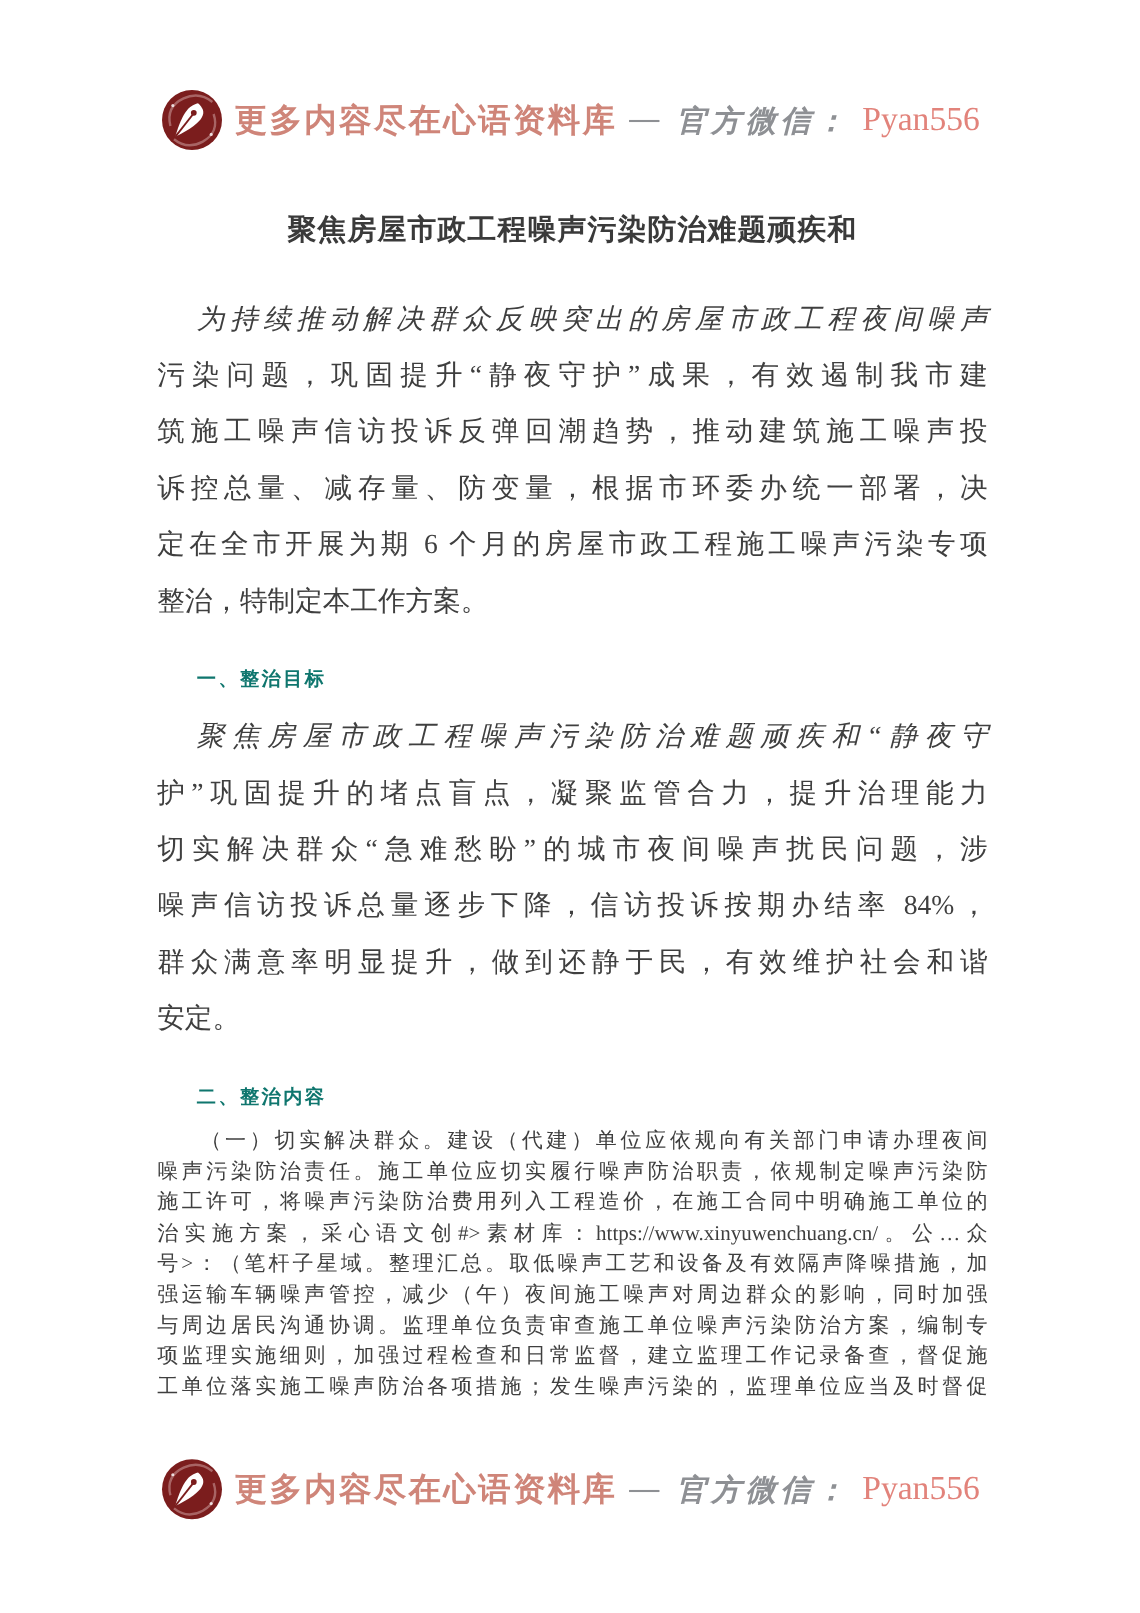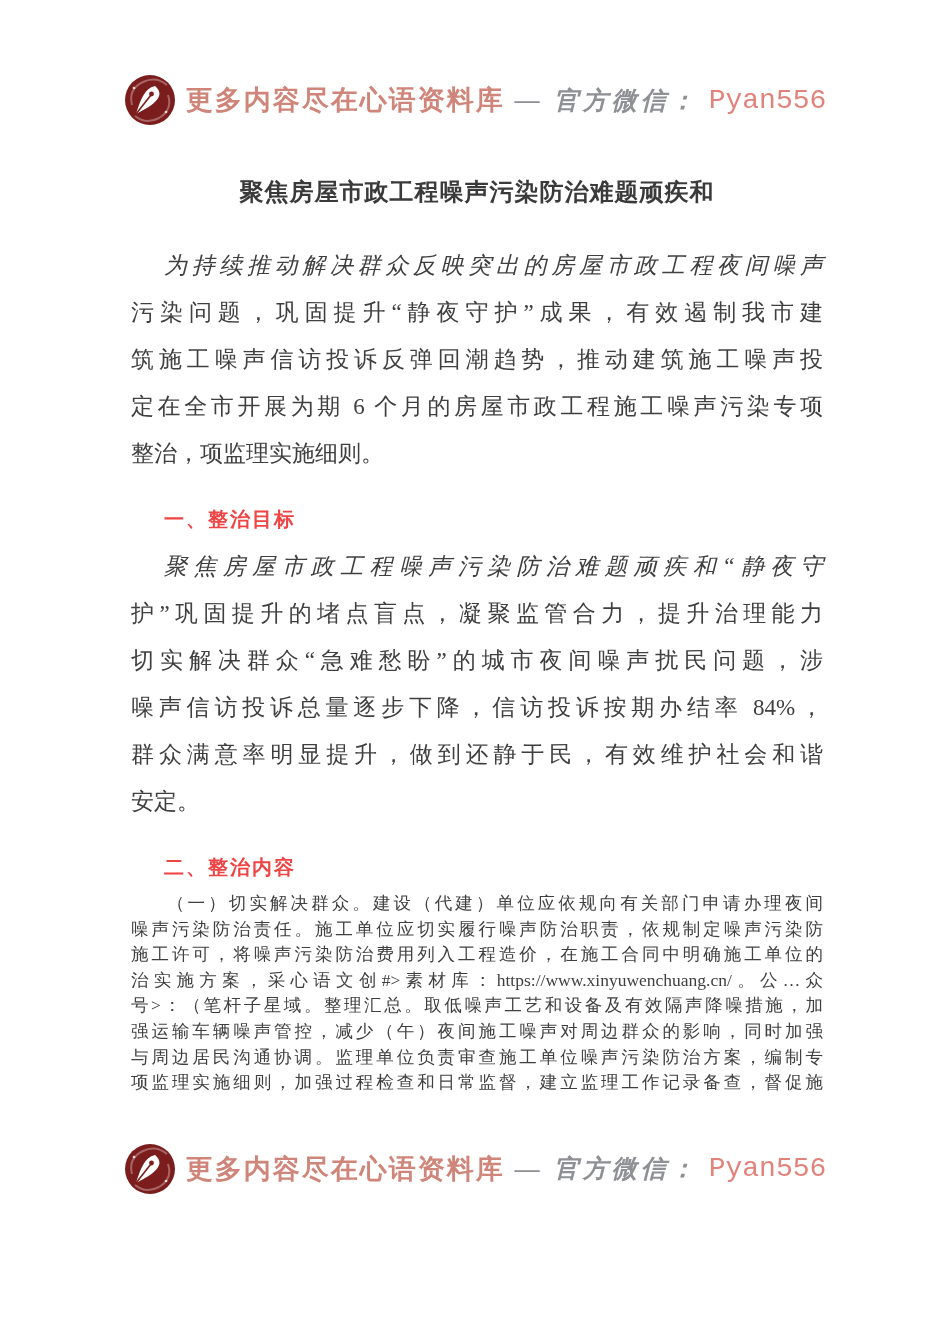--- a/index.html
+++ b/index.html
@@ -24,43 +24,43 @@
   .brand-main {
     color:#cf8579; font-size:27px; font-weight:bold; letter-spacing:2px;
     font-family:"Liberation Serif", serif;
   }
   .brand-gray {
     color:#8e9094; font-size:25px; font-style:italic; letter-spacing:4px;
     font-weight:bold;
   }
   .brand-id {
     color:#e2837b; font-size:28px;
-    font-family:Liberation Mono, monospace;
+    font-family:Liberation Serif, serif;
   }
   
   .doc-title {
     width:692px; margin:44px 0 0 131px;
     text-align:center;
     font-size:24px; font-weight:bold; letter-spacing:1px;
     line-height:44px; color:#3a3a3a;
   }
   .para { width:692px; margin-left:131px; }
   .para.p1 { margin-top:28px; }
   .ln {
     font-size:23px; line-height:47px; height:47px;
     text-align:justify; text-align-last:justify;
     color:#3f3f3f;
   }
   .ln.indent { text-indent:33px;font-style:italic; }
   .ln.last { text-align-last:left; }
   .sec-heading {
     width:692px; margin:19px 0 0 131px;
     padding-left:33px; box-sizing:border-box;
-    font-size:20px; font-weight:bold; letter-spacing:2px;
-    line-height:47px; height:47px; color:#ef4444;
+    font-size:16px; font-weight:bold; letter-spacing:2px;
+    line-height:47px; height:47px; color:#0f766e;
   }
   .sln {
     font-size:17.5px; line-height:25.6px; height:25.6px;
     text-align:justify; text-align-last:justify;
     color:#3f3f3f;
   }
   .sln.indent { text-indent:36px; }
 </style>
 </head>
 <body>
@@ -85,22 +85,23 @@
     <span class="brand-gray">官方微信：</span>
     <span class="brand-id">Pyan556</span>
   </div>
 
   <div class="doc-title">聚焦房屋市政工程噪声污染防治难题顽疾和</div>
 
   <div class="para p1">
     <div class="ln indent">为持续推动解决群众反映突出的房屋市政工程夜间噪声</div>
     <div class="ln">污染问题，巩固提升“静夜守护”成果，有效遏制我市建</div>
     <div class="ln">筑施工噪声信访投诉反弹回潮趋势，推动建筑施工噪声投</div>
+    <div class="ln">诉控总量、减存量、防变量，根据市环委办统一部署，决</div>
     <div class="ln">定在全市开展为期 6 个月的房屋市政工程施工噪声污染专项</div>
-    <div class="ln last">整治，项监理实施细则。</div>
+    <div class="ln last">整治，特制定本工作方案。</div>
   </div>
 
   <div class="sec-heading">一、整治目标</div>
 
   <div class="para">
     <div class="ln indent">聚焦房屋市政工程噪声污染防治难题顽疾和“静夜守</div>
     <div class="ln">护”巩固提升的堵点盲点，凝聚监管合力，提升治理能力</div>
     <div class="ln">切实解决群众“急难愁盼”的城市夜间噪声扰民问题，涉</div>
     <div class="ln">噪声信访投诉总量逐步下降，信访投诉按期办结率 84%，</div>
     <div class="ln">群众满意率明显提升，做到还静于民，有效维护社会和谐</div>
@@ -111,20 +112,21 @@
 
   <div class="para">
     <div class="sln indent">（一）切实解决群众。建设（代建）单位应依规向有关部门申请办理夜间</div>
     <div class="sln">噪声污染防治责任。施工单位应切实履行噪声防治职责，依规制定噪声污染防</div>
     <div class="sln">施工许可，将噪声污染防治费用列入工程造价，在施工合同中明确施工单位的</div>
     <div class="sln">治实施方案，采心语文创#&gt;素材库：https://www.xinyuwenchuang.cn/。公…众</div>
     <div class="sln">号&gt;：（笔杆子星域。整理汇总。取低噪声工艺和设备及有效隔声降噪措施，加</div>
     <div class="sln">强运输车辆噪声管控，减少（午）夜间施工噪声对周边群众的影响，同时加强</div>
     <div class="sln">与周边居民沟通协调。监理单位负责审查施工单位噪声污染防治方案，编制专</div>
     <div class="sln">项监理实施细则，加强过程检查和日常监督，建立监理工作记录备查，督促施</div>
+    <div class="sln">工单位落实施工噪声防治各项措施；发生噪声污染的，监理单位应当及时督促</div>
   </div>
 
   <div class="brand-bar footer">
     <span class="logo">
       <svg width="52" height="52" viewBox="0 0 52 52">
         <circle cx="26" cy="26" r="25" fill="#7b1d1d"></circle>
         <path d="M8 31 Q4 15 19 8 Q32 2 43 11" fill="none" stroke="#c08a8a" stroke-width="2" opacity="0.65"></path>
         <path d="M44 21 Q49 36 35 44 Q22 51 11 42" fill="none" stroke="#c08a8a" stroke-width="2" opacity="0.65"></path>
         <path d="M12 40 C18 20 23 14 31 12 C39 19 38 27 12 40 Z" fill="#ffffff"></path>
         <path d="M12 40 L27 21" stroke="#7b1d1d" stroke-width="1.6" fill="none"></path>

